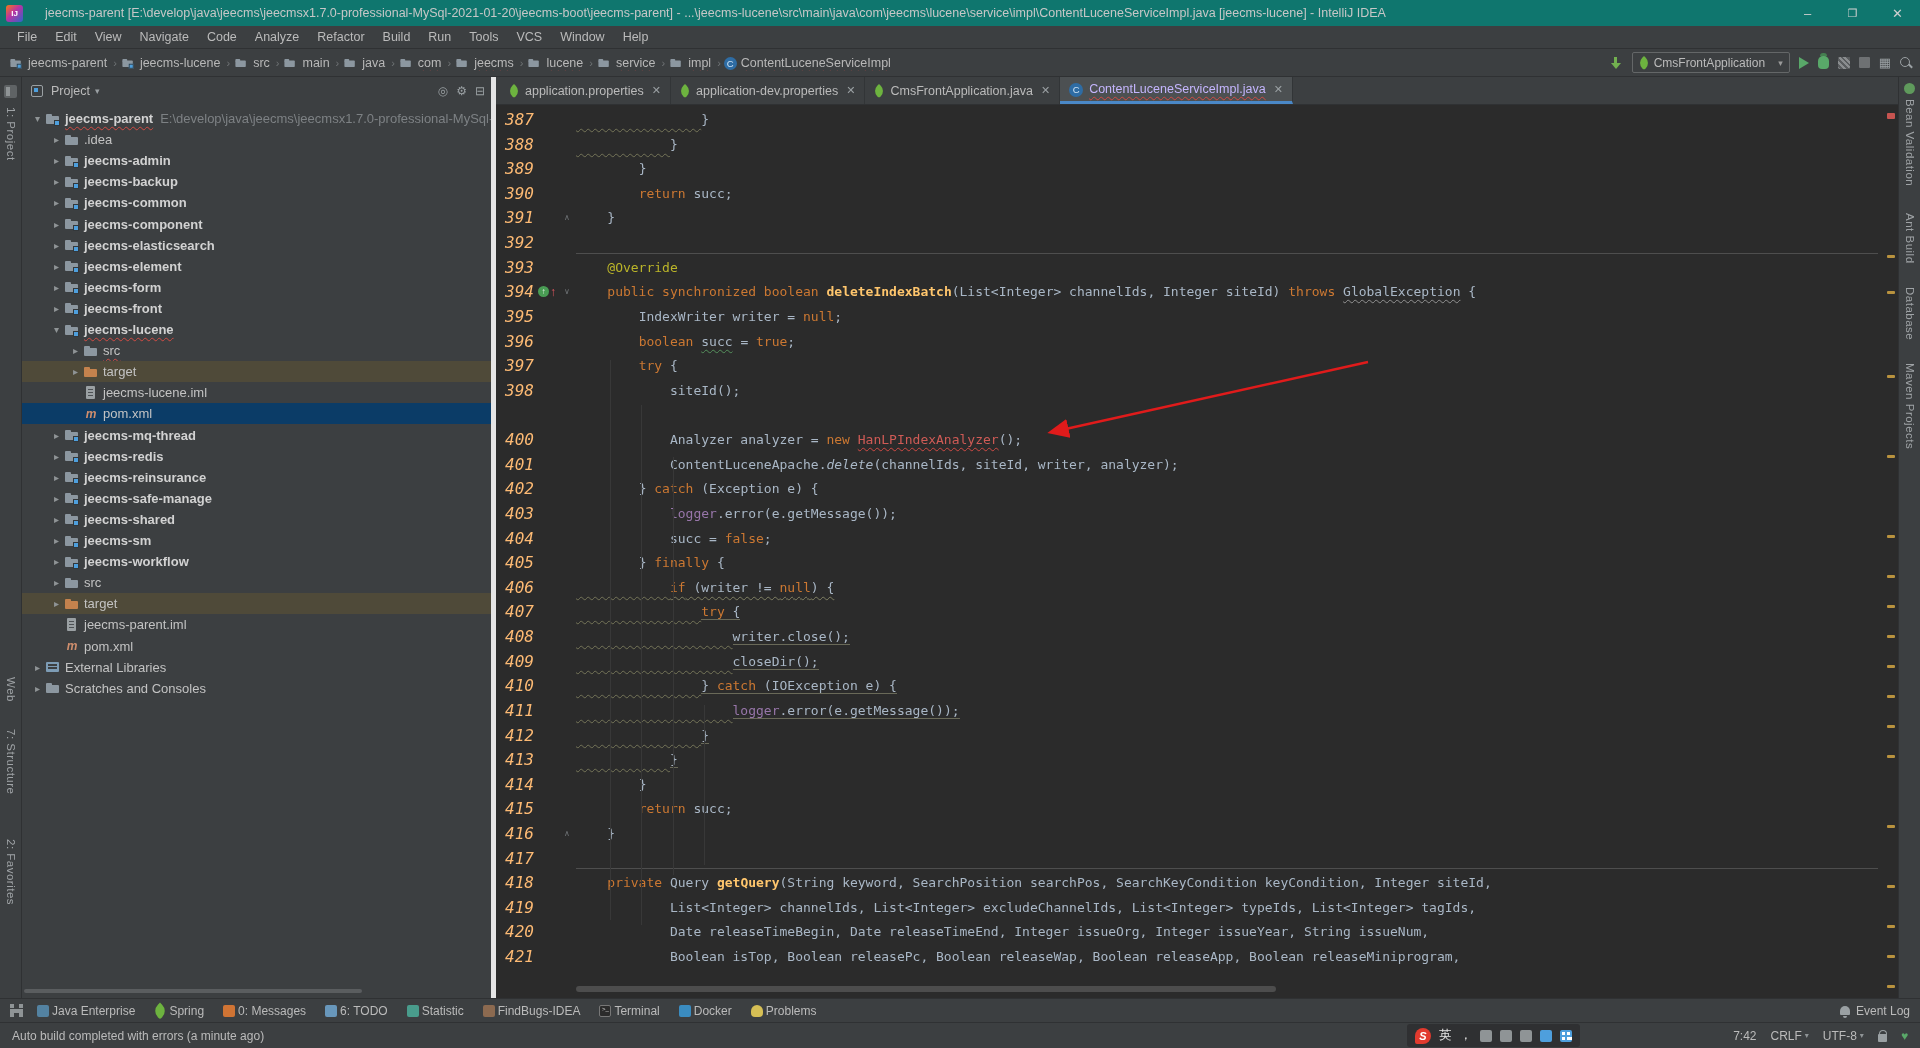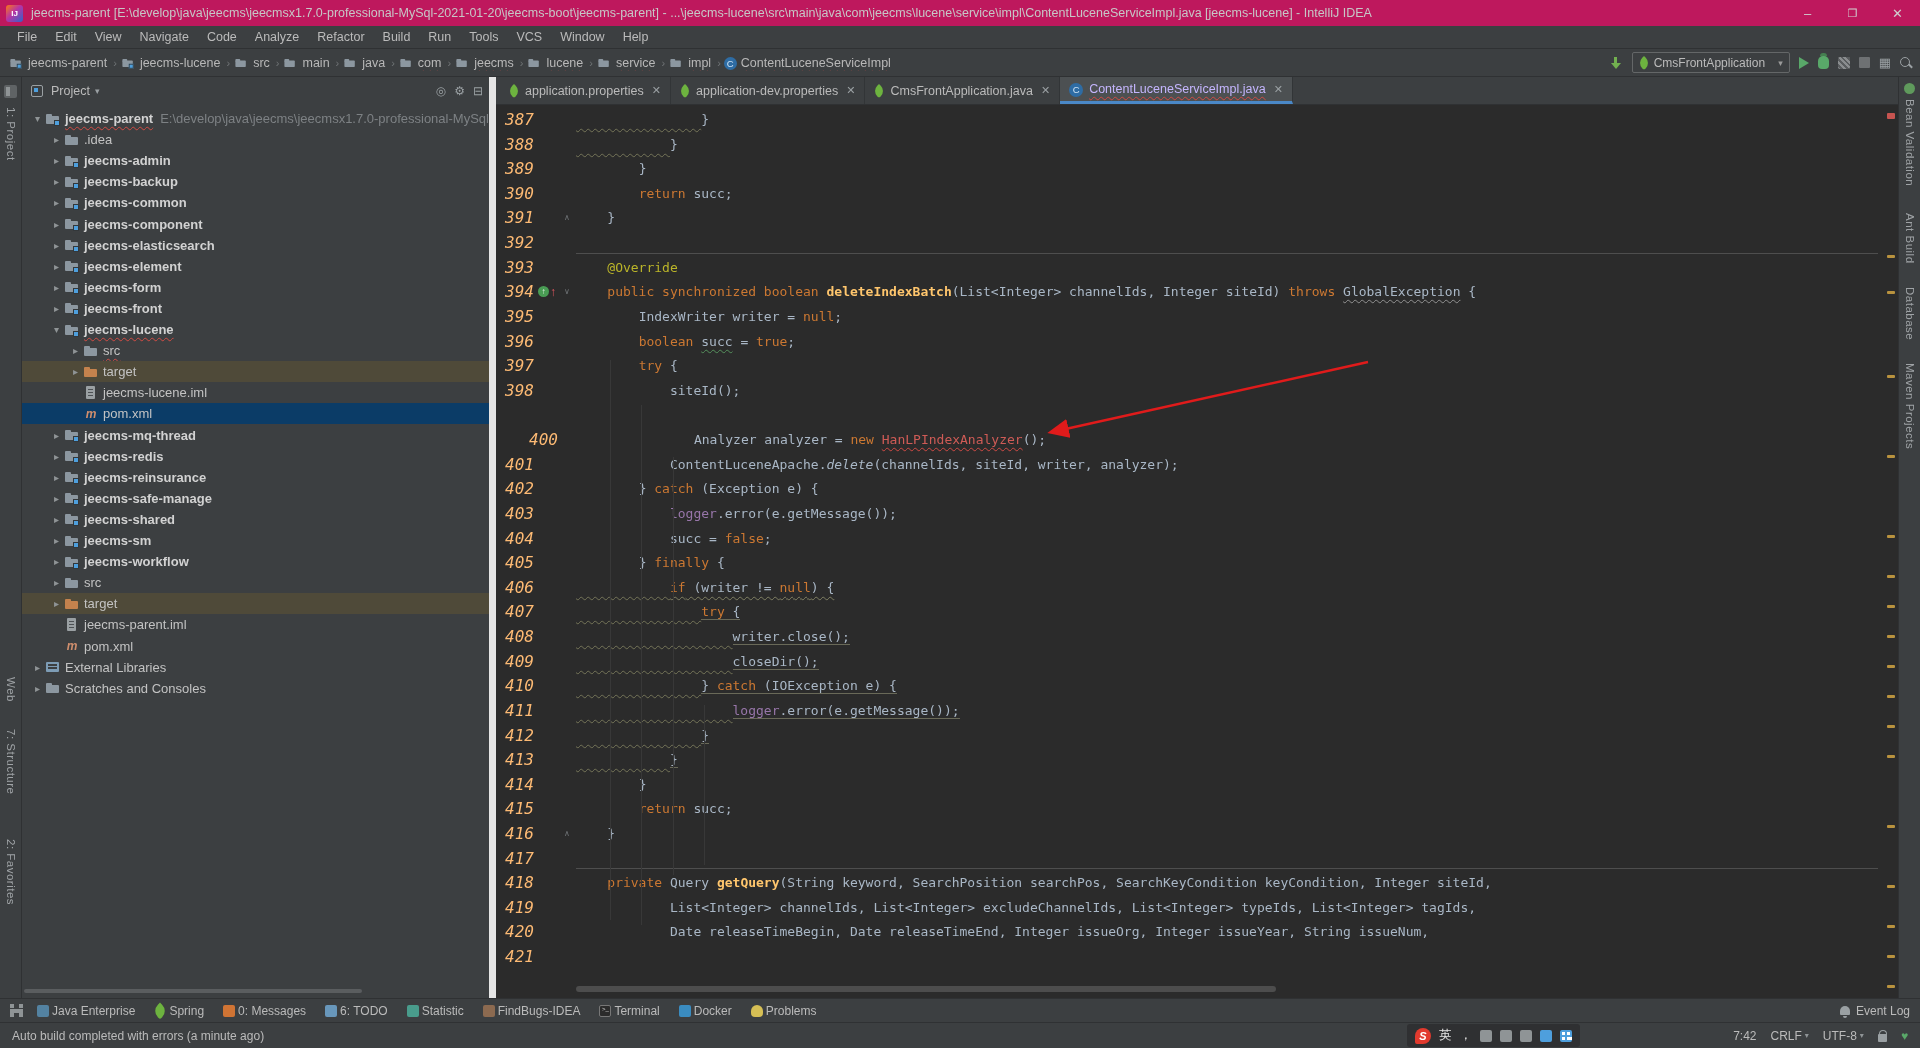--- a/index.html
+++ b/index.html
@@ -1,20 +1,20 @@
 <!DOCTYPE html>
 <html><head>
 <meta charset="utf-8">
 <style>
   html,body{margin:0;padding:0;background:#1b1b1b;}
   *{box-sizing:border-box;}
   .app{position:relative;width:1920px;height:1048px;background:#3c3f41;overflow:hidden;
        font-family:"Liberation Sans",sans-serif;color:#bbbbbb;-webkit-font-smoothing:antialiased;}
   
-  .titlebar{height:26px;background:#be185d;display:flex;align-items:center;padding:0 0 0 6px;color:#c7c7c7;font-size:12.5px;}
+  .titlebar{height:26px;background:#0f766e;display:flex;align-items:center;padding:0 0 0 6px;color:#c7c7c7;font-size:12.5px;gap:14px;}
   .applogo{width:17px;height:17px;border-radius:3px;margin-right:8px;flex:none;
            background:linear-gradient(135deg,#f97a12 0%,#b833a5 45%,#2e66c8 100%);
            display:flex;align-items:center;justify-content:center;color:#fff;font-size:8px;font-weight:bold;}
   .title-text{flex:1;white-space:nowrap;overflow:hidden;text-overflow:clip;}
   .winbtns{display:flex;flex:none;height:26px;}
   .winbtn{width:45px;height:26px;display:flex;align-items:center;justify-content:center;color:#d0d0d0;font-size:13px;}
   
   .menubar{height:23px;background:#3c3f41;display:flex;align-items:center;padding-left:8px;font-size:12.5px;border-bottom:1px solid #2f3133;}
   .menu-item{padding:2px 9px;white-space:nowrap;}
   
@@ -45,21 +45,21 @@
   .main{display:flex;height:921px;}
   .stripe{width:22px;background:#3c3f41;position:relative;flex:none;}
   .stripe.l{border-right:1px solid #2f3133;}
   .stripe.r{border-left:1px solid #2f3133;}
   .vlab{position:absolute;left:0;width:22px;writing-mode:vertical-rl;text-orientation:sideways;
         font-size:11.5px;color:#9fa3a6;letter-spacing:.5px;display:flex;align-items:center;}
   .twico{position:absolute;left:4px;width:13px;height:13px;background:#5f6365;border-radius:2px;}
   .twico:before{content:"";position:absolute;left:2px;top:2px;width:4px;height:9px;background:#8f9496;}
   .greendot{position:absolute;left:5px;width:11px;height:11px;border-radius:50%;background:#5f9a5c;}
   
-  .ppanel{width:474px;background:#3c3f41;border-right:7px solid #e5e5e5;display:flex;flex-direction:column;flex:none;position:relative;}
+  .ppanel{width:474px;background:#3c3f41;border-right:5px solid #e5e5e5;display:flex;flex-direction:column;flex:none;position:relative;}
   .phead{height:28px;display:flex;align-items:center;padding:0 6px 0 8px;font-size:12.5px;flex:none;}
   .phead .picon{width:14px;height:14px;position:relative;margin-right:7px;}
   .phead .picon:before{content:"";position:absolute;inset:1px;border:1.4px solid #9aa0a3;border-radius:2px;}
   .phead .picon:after{content:"";position:absolute;left:3.5px;top:3.5px;width:4px;height:4px;background:#4e9fdd;}
   .phead .hicons{margin-left:auto;display:flex;align-items:center;gap:8px;color:#9aa0a3;font-size:12px;}
   .ptree{flex:1;position:relative;overflow:hidden;font-size:13px;}
   .trow{position:absolute;left:0;right:0;height:21px;display:flex;align-items:center;white-space:nowrap;}
   .trow.sel{background:#0b3c67;}
   .trow.hl{background:#4f4a39;}
   .arrow{width:15px;flex:none;text-align:center;color:#8f9496;font-size:10px;}
@@ -570,21 +570,21 @@
             <span class="ltext"><span>&nbsp;&nbsp;&nbsp;&nbsp;&nbsp;&nbsp;&nbsp;&nbsp;</span><span class="ct"><span class="k">try</span><span class="p"> {</span></span></span>
           </div>
           <div class="cl" style="top: 272.82px;">
             <div class="gut">
               <span class="lnum">398</span>
               <span class="gico"></span>
               <span class="gfold"></span>
             </div>
             <span class="ltext"><span>&nbsp;&nbsp;&nbsp;&nbsp;&nbsp;&nbsp;&nbsp;&nbsp;&nbsp;&nbsp;&nbsp;&nbsp;</span><span class="ct"><span class="p">siteId();</span></span></span>
           </div>
-          <div class="cl" style="top: 322.06px; margin-left: 24px;">
+          <div class="cl" style="top: 322.06px;">
             <div class="gut">
               <span class="lnum">400</span>
               <span class="gico"></span>
               <span class="gfold"></span>
             </div>
             <span class="ltext"><span>&nbsp;&nbsp;&nbsp;&nbsp;&nbsp;&nbsp;&nbsp;&nbsp;&nbsp;&nbsp;&nbsp;&nbsp;</span><span class="ct"><span class="p">Analyzer analyzer = </span><span class="k">new</span><span class="p"> </span><span class="e">HanLPIndexAnalyzer</span><span class="p">();</span></span></span>
           </div>
           <div class="cl" style="top: 346.68px;">
             <div class="gut">
               <span class="lnum">401</span>
@@ -745,21 +745,21 @@
               <span class="gfold"></span>
             </div>
             <span class="ltext"><span>&nbsp;&nbsp;&nbsp;&nbsp;&nbsp;&nbsp;&nbsp;&nbsp;&nbsp;&nbsp;&nbsp;&nbsp;</span><span class="ct"><span class="p">Date releaseTimeBegin, Date releaseTimeEnd, Integer issueOrg, Integer issueYear, String issueNum,</span></span></span>
           </div>
           <div class="cl" style="top: 839.08px;">
             <div class="gut">
               <span class="lnum">421</span>
               <span class="gico"></span>
               <span class="gfold"></span>
             </div>
-            <span class="ltext"><span>&nbsp;&nbsp;&nbsp;&nbsp;&nbsp;&nbsp;&nbsp;&nbsp;&nbsp;&nbsp;&nbsp;&nbsp;</span></span>
+            <span class="ltext"><span>&nbsp;&nbsp;&nbsp;&nbsp;&nbsp;&nbsp;&nbsp;&nbsp;&nbsp;&nbsp;&nbsp;&nbsp;</span><span class="ct"><span class="p">Boolean isTop, Boolean releasePc, Boolean releaseWap, Boolean releaseApp, Boolean releaseMiniprogram,</span></span></span>
           </div>
           <div class="iguide" style="left: 114px; top: 255px; height: 560px;"></div>
           <div class="iguide" style="left: 145px; top: 300px; height: 520px;"></div>
           <div class="iguide" style="left: 177px; top: 352px; height: 410px;"></div>
           <div class="iguide" style="left: 145px; top: 560px; height: 260px;"></div>
           <div class="iguide" style="left: 177px; top: 590px; height: 180px;"></div>
           <div class="iguide" style="left: 208px; top: 600px; height: 160px;"></div>
           <div class="estripe-tick red" style="top: 8px;"></div>
           <div class="estripe-tick" style="top: 150px;"></div>
           <div class="estripe-tick" style="top: 186px;"></div>

